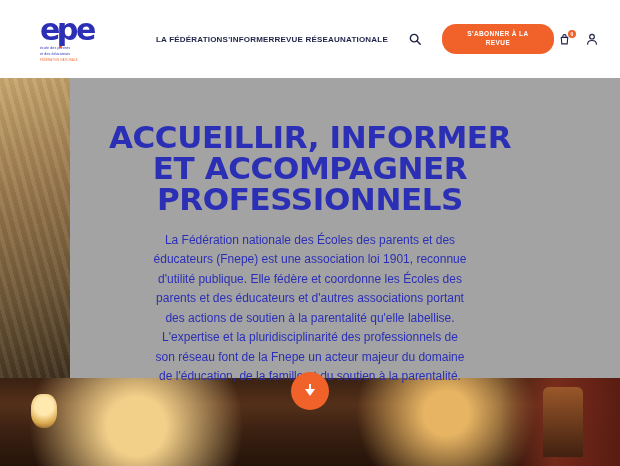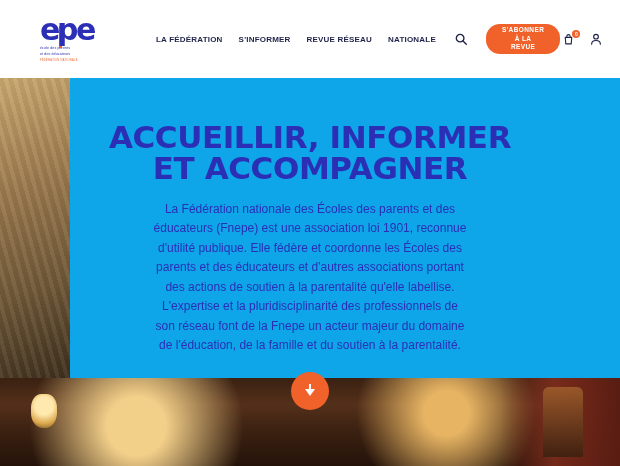--- a/index.html
+++ b/index.html
@@ -69,21 +69,21 @@
     font-size: 2.6px;
     color: #f0622a;
     letter-spacing: 0.3px;
     margin-top: 4px;
     white-space: nowrap;
   }
 
   .nav {
     display: flex;
     align-items: center;
-    gap: 16px;
+    gap: 0;
     margin-left: 38px;
   }
   .nav-item {
     font-size: 8px;
     font-weight: 700;
     letter-spacing: 0.2px;
     color: #1f2348;
     white-space: nowrap;
     cursor: pointer;
   }
@@ -136,21 +136,21 @@
     font-weight: 700;
     width: 8px; height: 8px;
     border-radius: 50%;
     display: flex; align-items: center; justify-content: center;
   }
 
   
   .hero {
     position: relative;
     height: 388px;
-    background: #0ea5e9;
+    background: #a3a3a3;
     overflow: hidden;
   }
 
   
   .hero-left-photo {
     position: absolute;
     left: 0; top: 0;
     width: 70px; height: 300px;
     background:
       linear-gradient(160deg, #caa96f 0%, #9c7a4e 35%, #6d5636 70%, #3d2f1d 100%);
@@ -309,20 +309,21 @@
 
     <div class="hero-left-photo"></div>
     <div class="hero-bottom-photo">
       <div class="hero-curtain"></div>
     </div>
 
     <div class="hero-content">
       <h1 class="hero-title">
         <span class="line">ACCUEILLIR, INFORMER</span>
         <span class="line">ET ACCOMPAGNER</span>
+        <span class="line">PROFESSIONNELS</span>
       </h1>
       <p class="hero-text">La Fédération nationale des Écoles des parents et des éducateurs (Fnepe) est une association loi 1901, reconnue d'utilité publique. Elle fédère et coordonne les Écoles des parents et des éducateurs et d'autres associations portant des actions de soutien à la parentalité qu'elle labellise. L'expertise et la pluridisciplinarité des professionnels de son réseau font de la Fnepe un acteur majeur du domaine de l'éducation, de la famille et du soutien à la parentalité.</p>
     </div>
 
     <div class="scroll-btn">
       <span class="scroll-stem"></span>
       <span class="scroll-arrow"></span>
     </div>
   </div>
 

